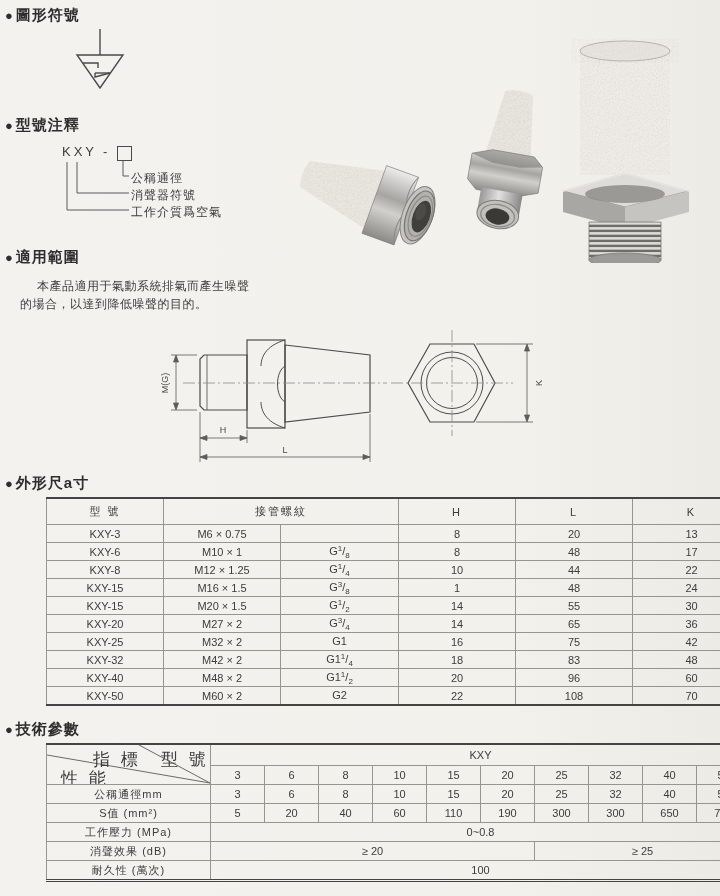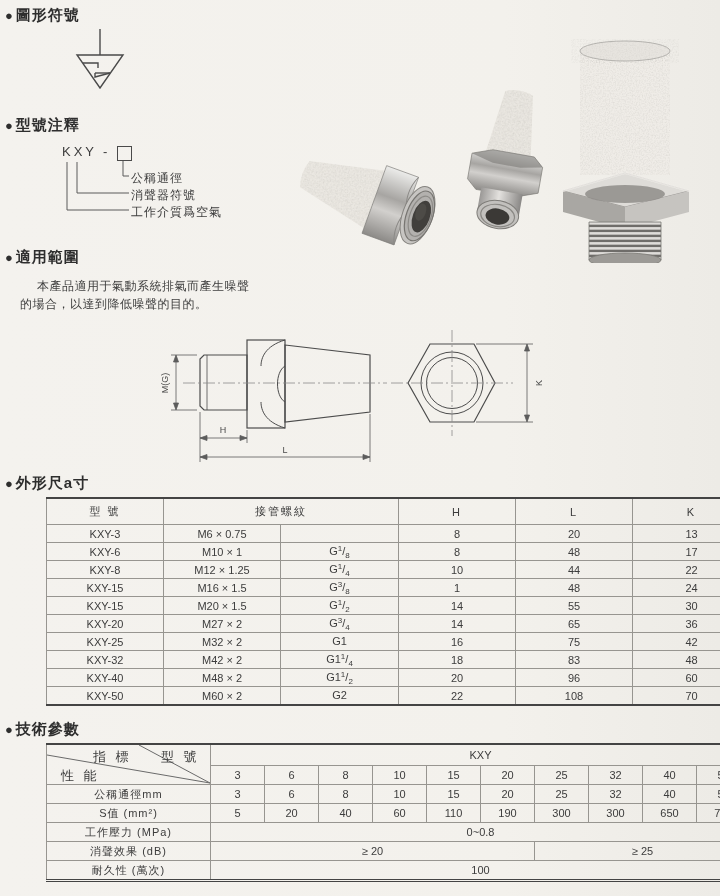--- a/index.html
+++ b/index.html
@@ -20,21 +20,21 @@
   .ptab{top:743px;border-top:2px solid #444;border-bottom:3px double #444;}
   .dtab th,.dtab td,.ptab th,.ptab td{border:1px solid #979590;text-align:center;padding:0;font-weight:normal;overflow:hidden;white-space:nowrap;}
   .dtab th{height:25px;letter-spacing:2px;}
   .dtab td{height:17px;}
   .dtab tr.hdr{border-bottom:1px solid #6e6c68;}
   .ptab td{height:18px;}
   .ptab .lbl{letter-spacing:1px;}
   .gcell sup{font-size:8px;vertical-align:4px;}
   .gcell sub{font-size:8px;vertical-align:-3px;}
   .corner{position:relative;padding:0;height:39px;}
-  .corner span{position:absolute;font-size:13px;letter-spacing:3px;white-space:nowrap;}
+  .corner span{position:absolute;font-size:17px;letter-spacing:3px;white-space:nowrap;}
   .corner svg{position:absolute;left:0;top:0;}
 </style>
 </head>
 <body>
 
 <div id="page">
 
   <div class="sec-title" style="top:6px">
     <span class="bullet">●</span>
     <span>圖形符號</span>

